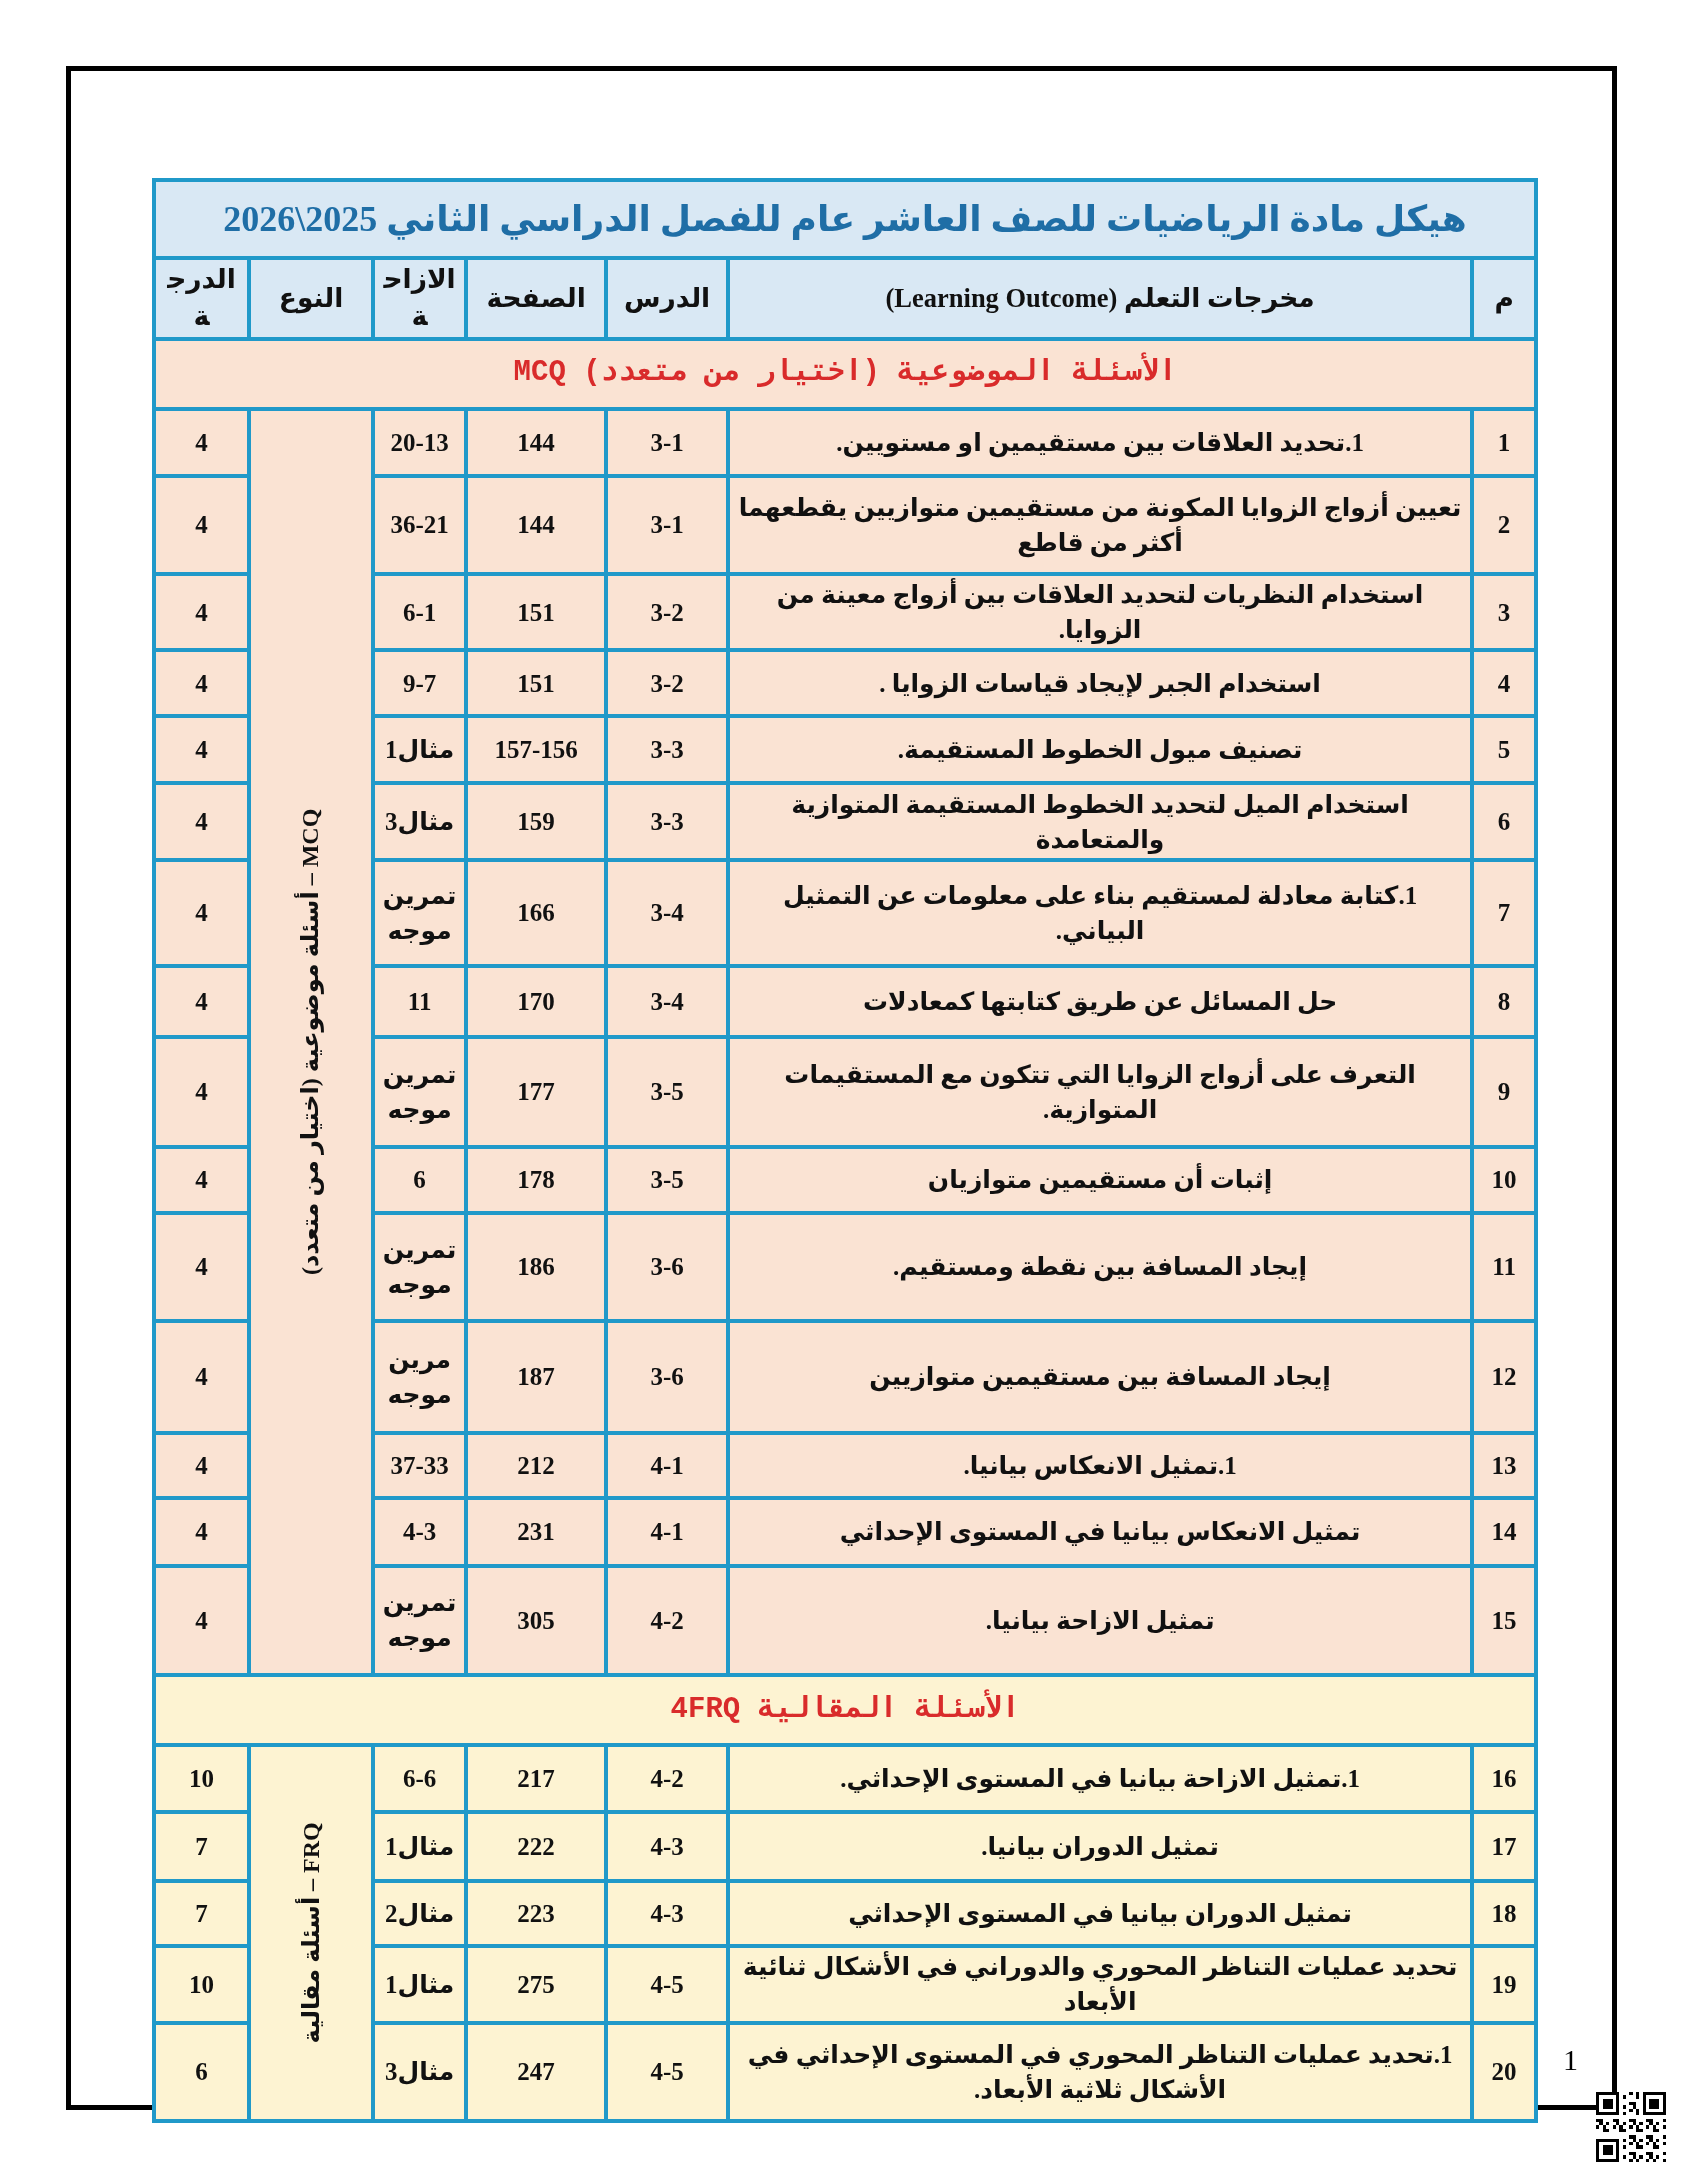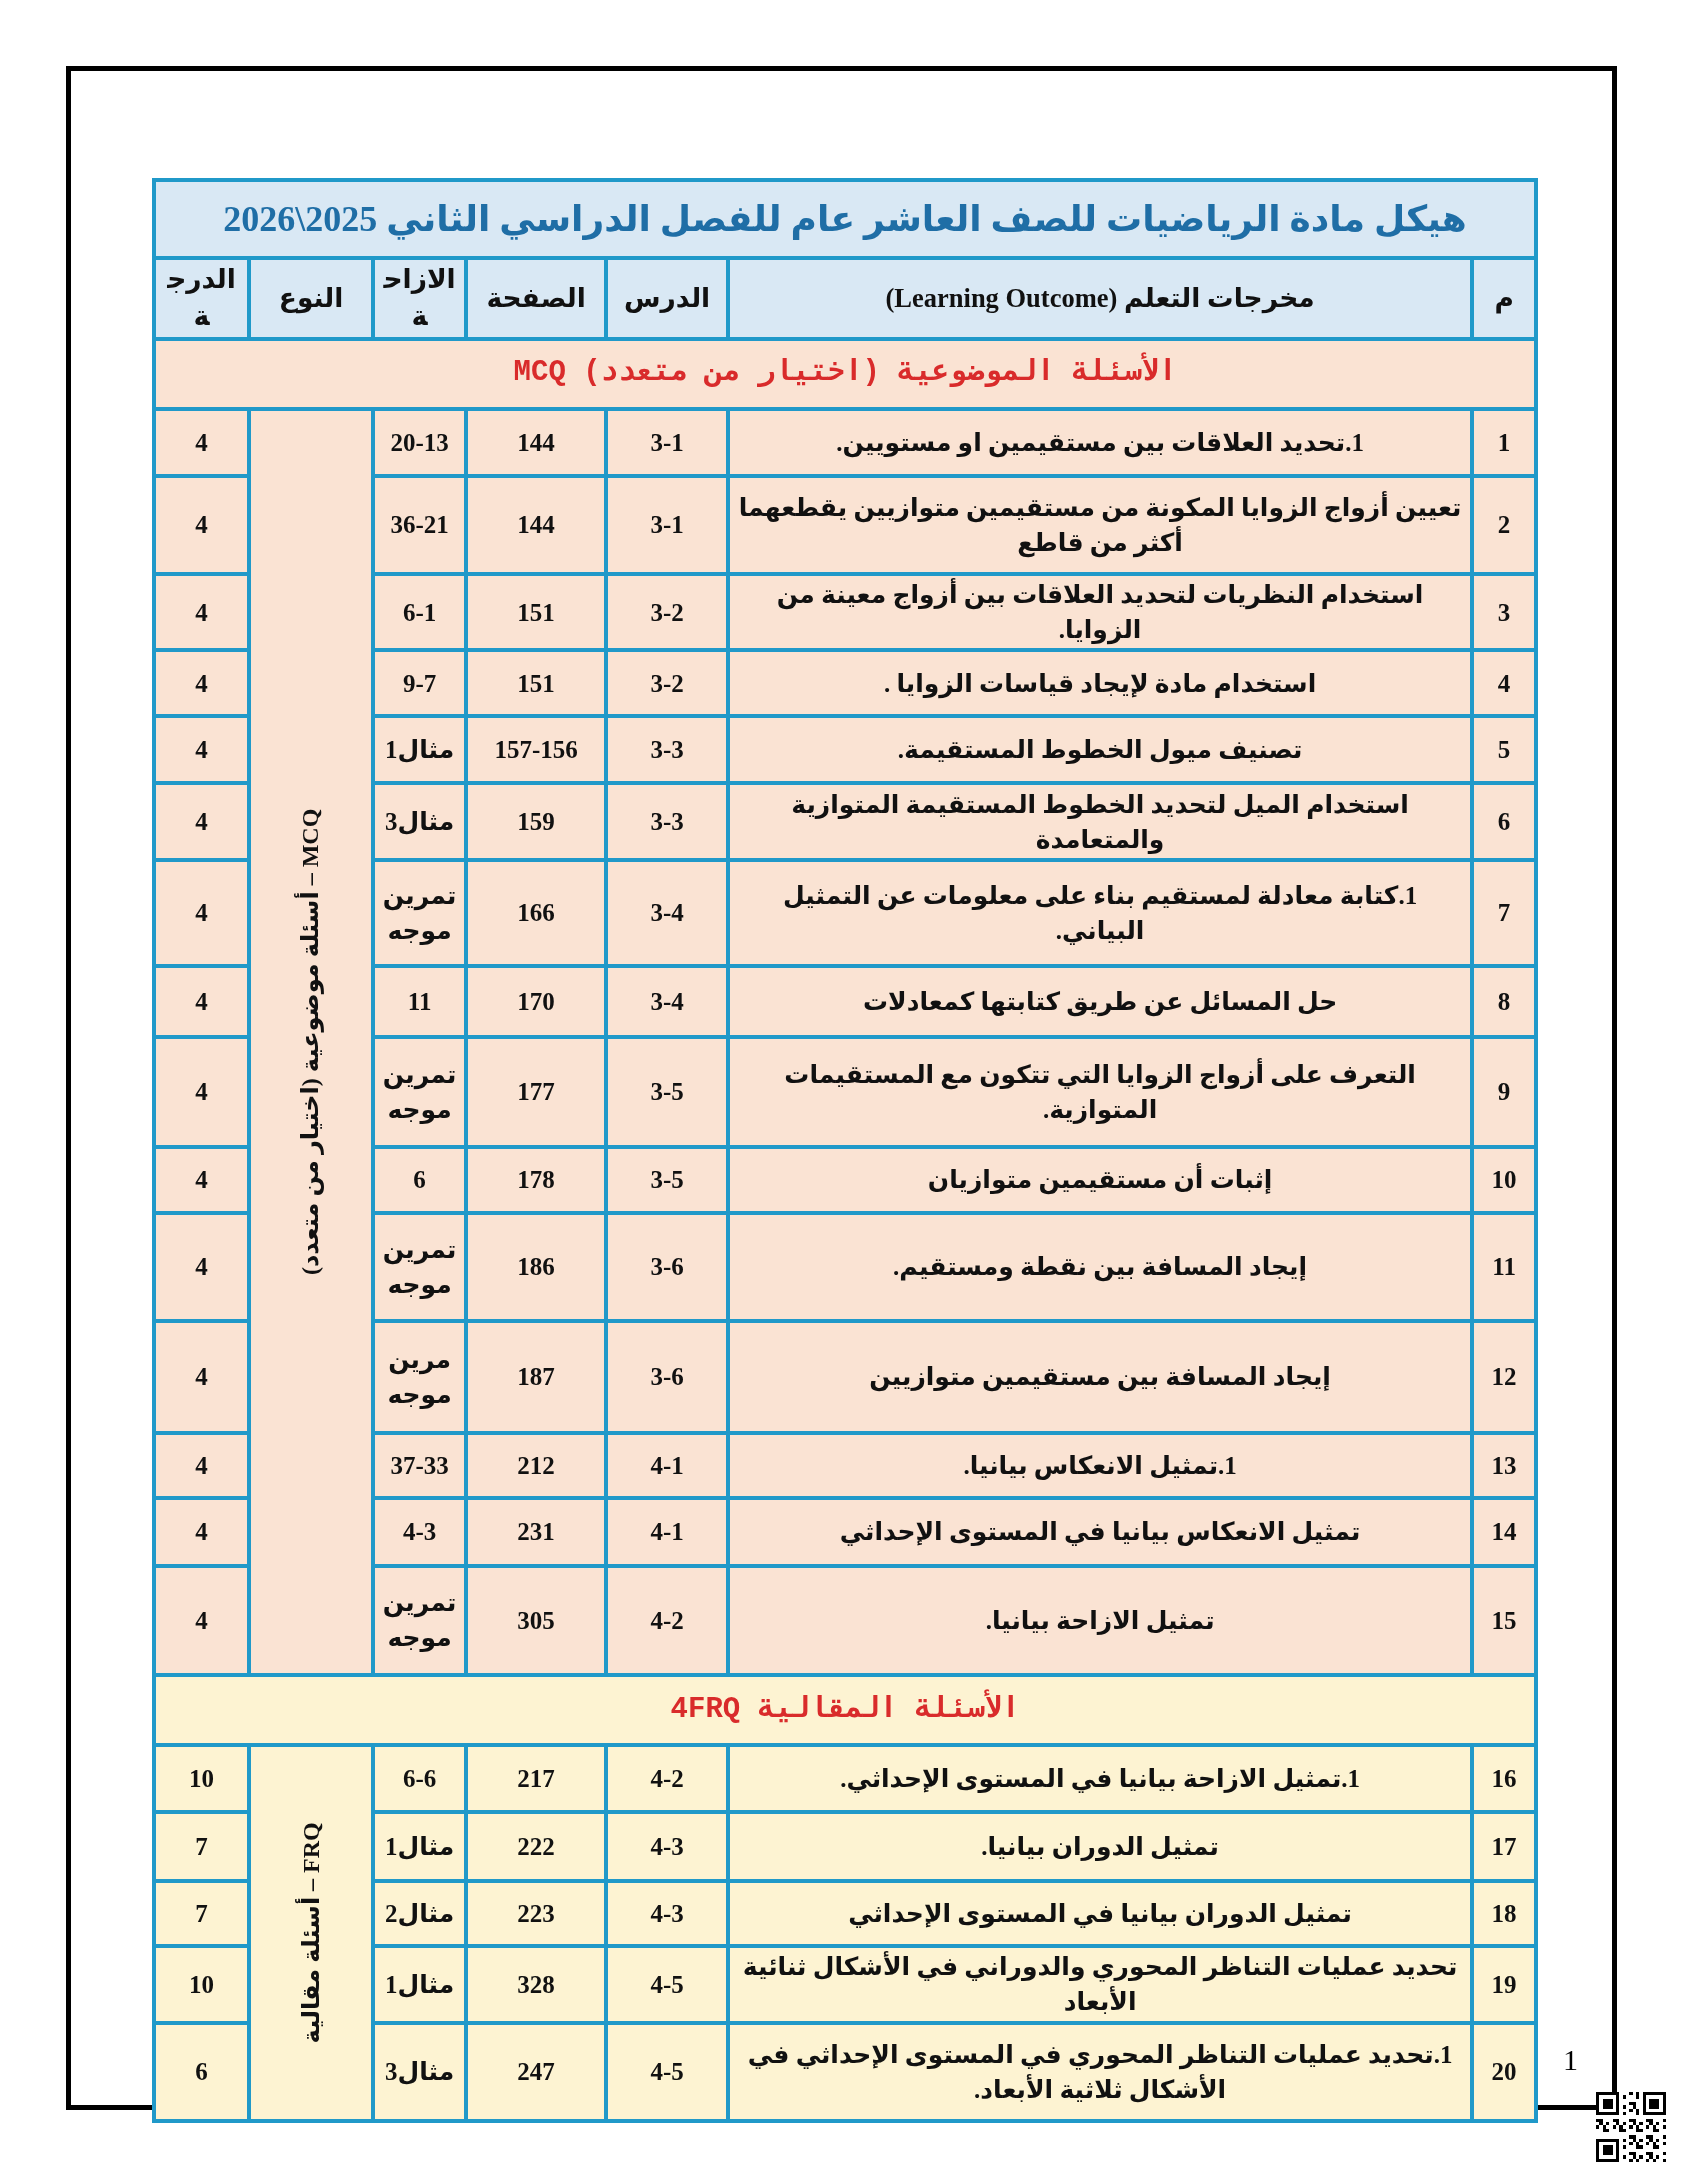--- a/index.html
+++ b/index.html
@@ -106,21 +106,21 @@
       <tr style="height: 64px;">
         <td class="c-num">3</td>
         <td class="c-outcome">استخدام النظريات لتحديد العلاقات بين أزواج معينة من الزوايا.</td>
         <td class="c-mid">3-2</td>
         <td class="c-mid">151</td>
         <td class="c-q">6-1</td>
         <td class="c-grade">4</td>
       </tr>
       <tr style="height: 66px;">
         <td class="c-num">4</td>
-        <td class="c-outcome">استخدام مادة لإيجاد قياسات الزوايا .</td>
+        <td class="c-outcome">استخدام الجبر لإيجاد قياسات الزوايا .</td>
         <td class="c-mid">3-2</td>
         <td class="c-mid">151</td>
         <td class="c-q">9-7</td>
         <td class="c-grade">4</td>
       </tr>
       <tr style="height: 67px;">
         <td class="c-num">5</td>
         <td class="c-outcome">تصنيف ميول الخطوط المستقيمة.</td>
         <td class="c-mid">3-3</td>
         <td class="c-mid">157-156</td>
@@ -240,21 +240,21 @@
         <td class="c-outcome">تمثيل الدوران بيانيا في المستوى الإحداثي</td>
         <td class="c-mid">4-3</td>
         <td class="c-mid">223</td>
         <td class="c-q">مثال2</td>
         <td class="c-grade">7</td>
       </tr>
       <tr style="height: 66px;">
         <td class="c-num">19</td>
         <td class="c-outcome">تحديد عمليات التناظر المحوري والدوراني في الأشكال ثنائية الأبعاد</td>
         <td class="c-mid">4-5</td>
-        <td class="c-mid">328</td>
+        <td class="c-mid">275</td>
         <td class="c-q">مثال1</td>
         <td class="c-grade">10</td>
       </tr>
       <tr style="height: 98px;">
         <td class="c-num">20</td>
         <td class="c-outcome">1.تحديد عمليات التناظر المحوري في المستوى الإحداثي في الأشكال ثلاثية الأبعاد.</td>
         <td class="c-mid">4-5</td>
         <td class="c-mid">247</td>
         <td class="c-q">مثال3</td>
         <td class="c-grade">6</td>

